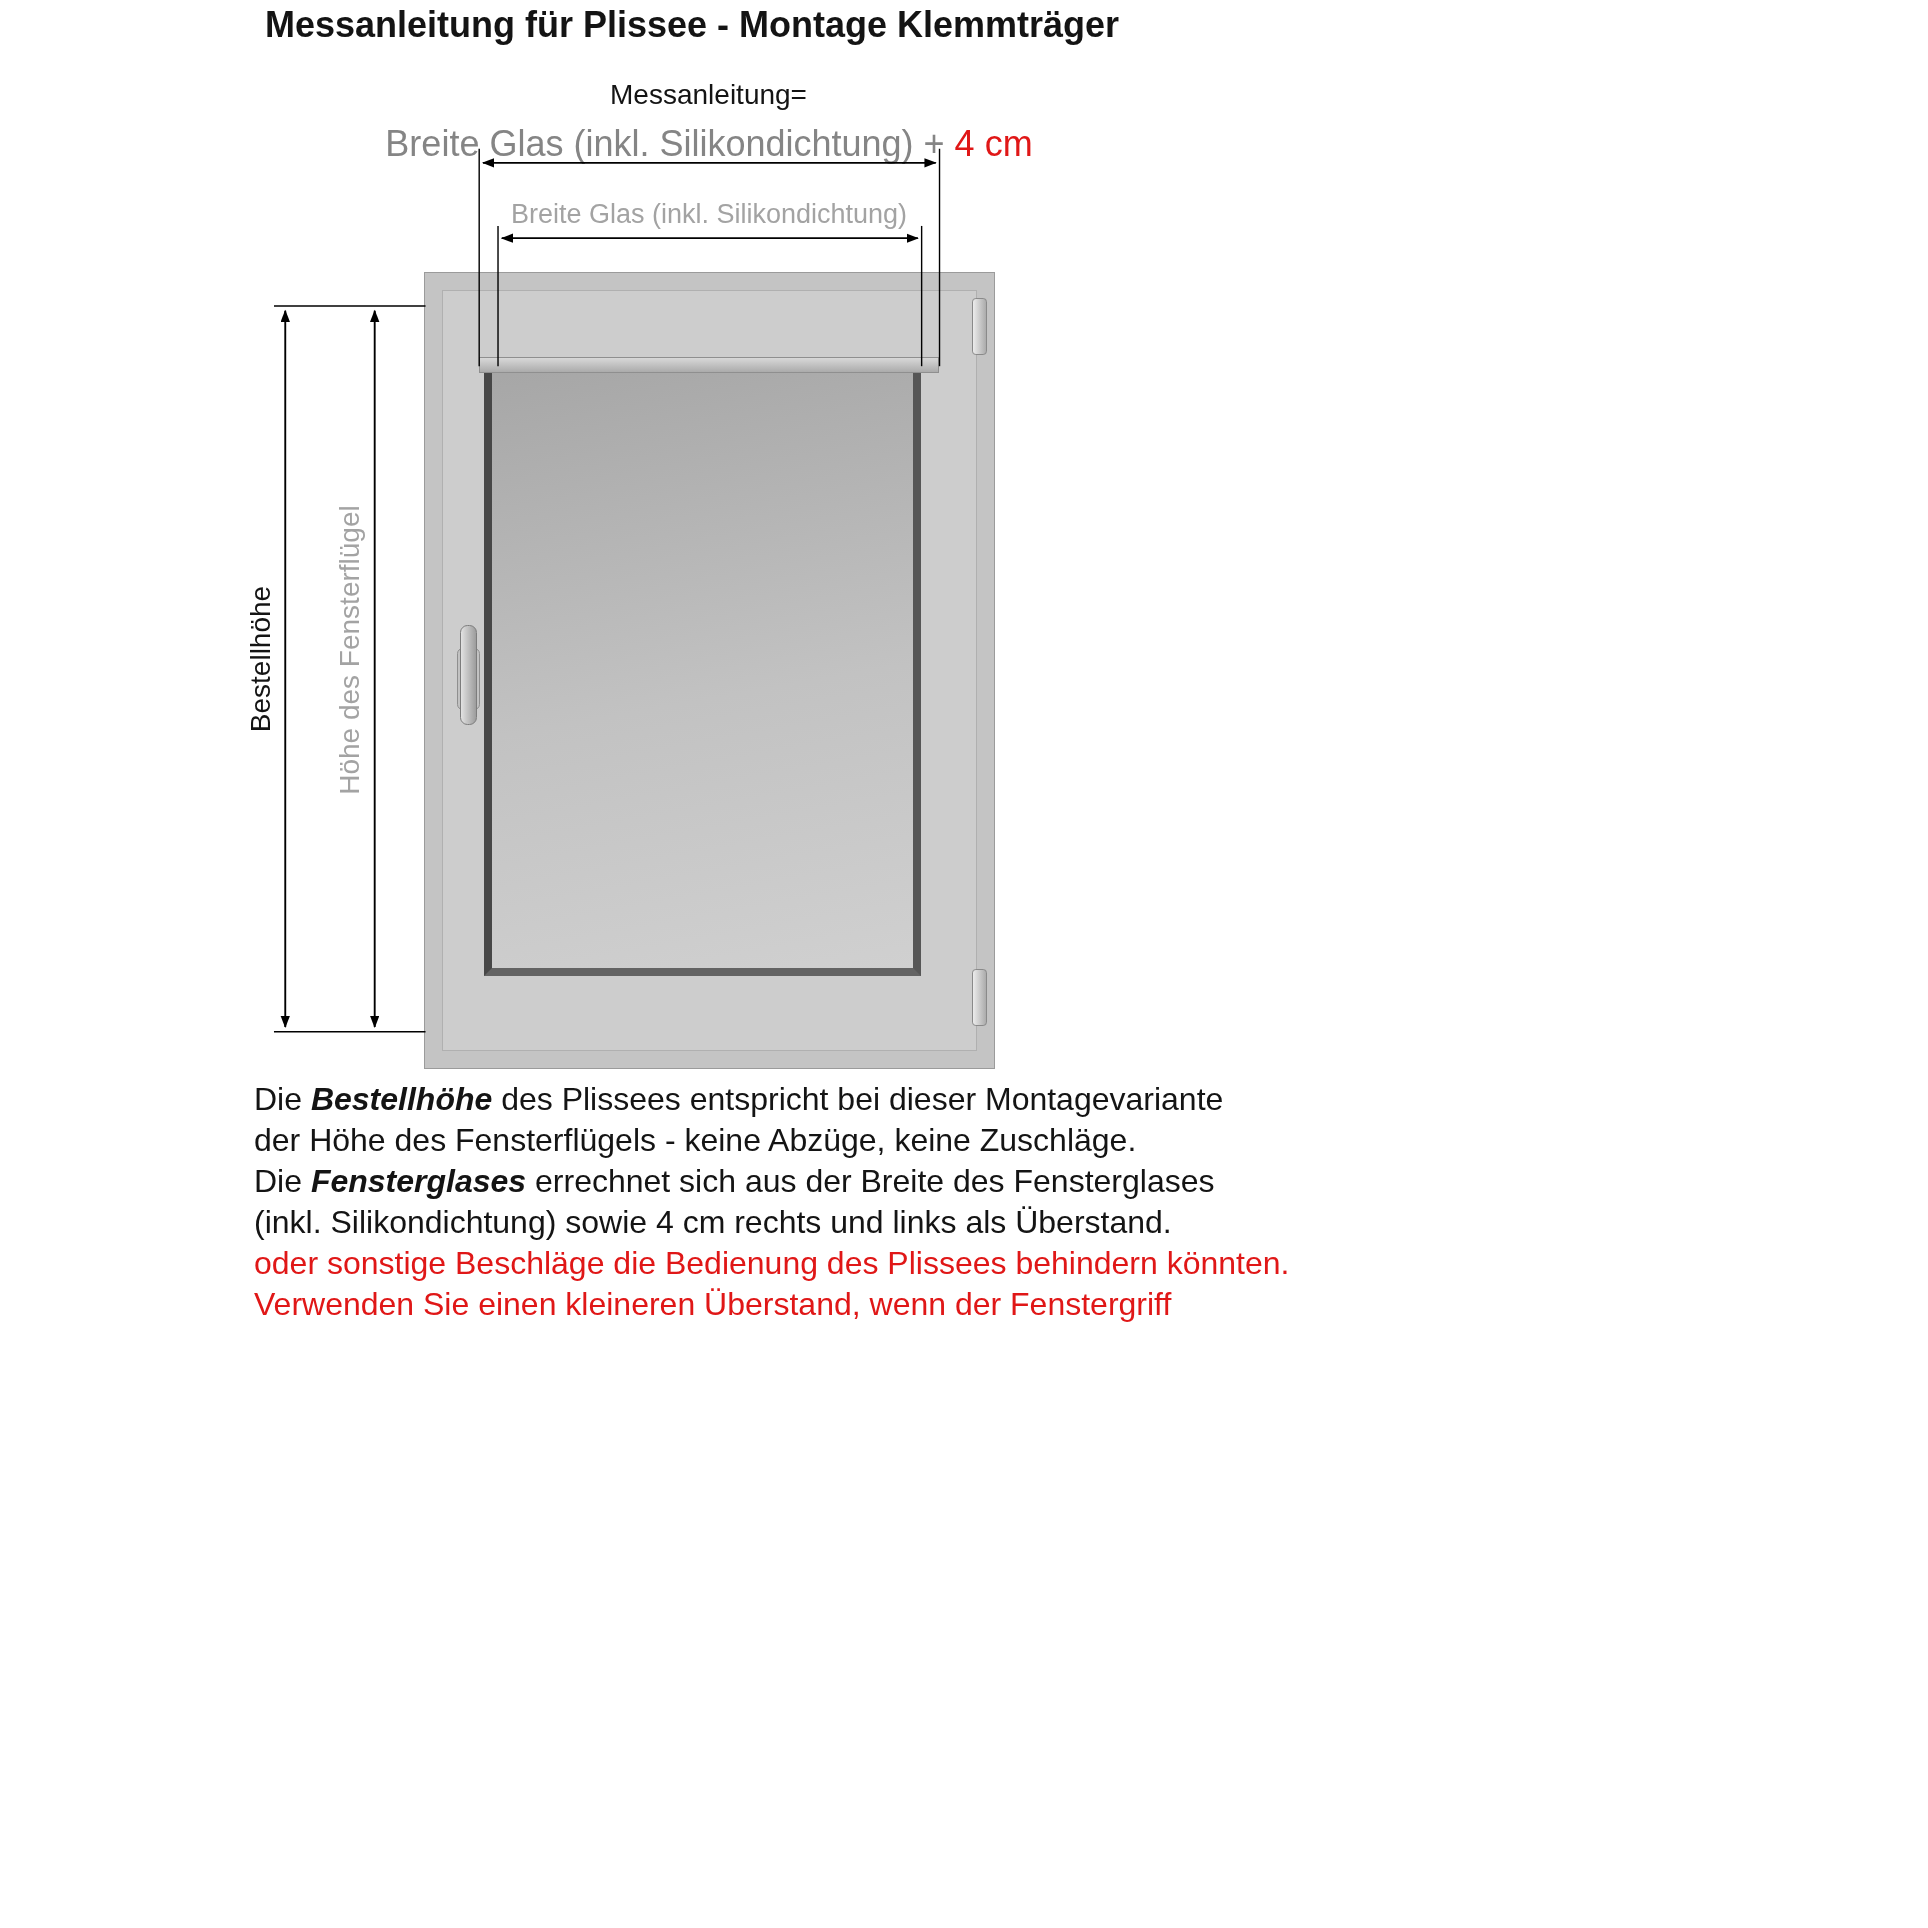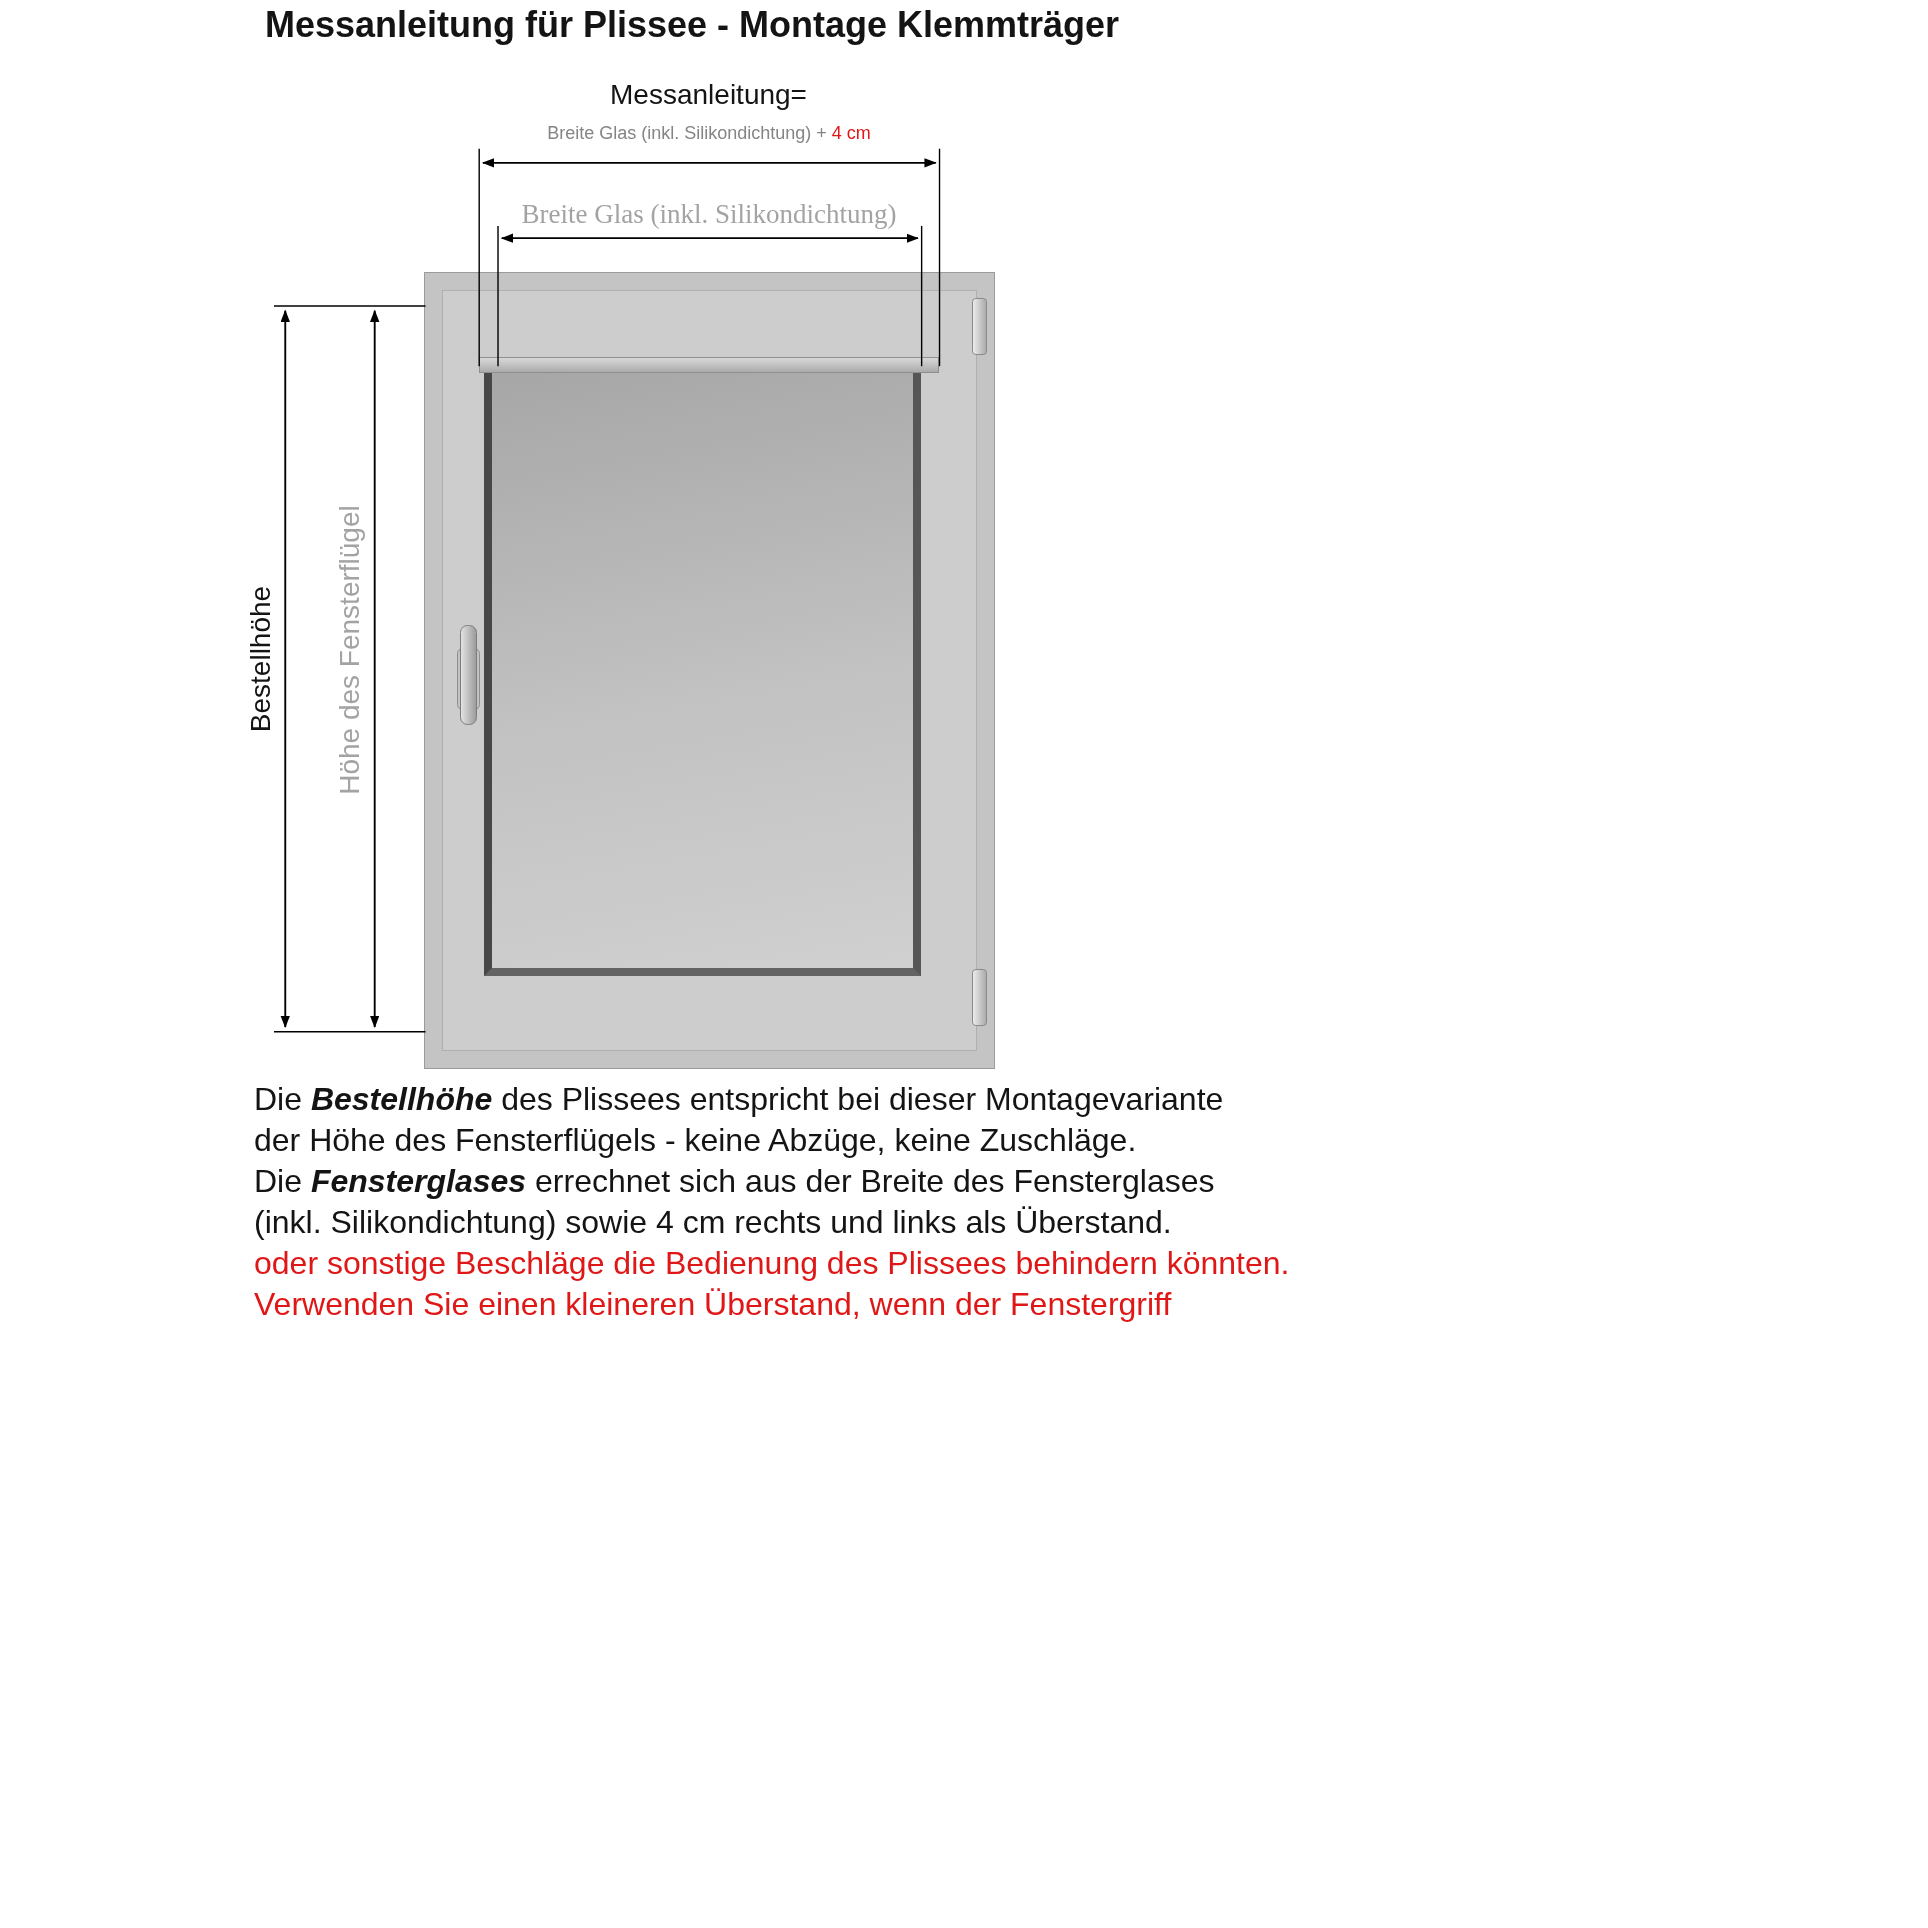--- a/index.html
+++ b/index.html
@@ -10,22 +10,22 @@
   .page { position:relative; width:1928px; height:1740px; overflow:hidden; background:#fff; }
 
   .title {
     position:absolute; top:3.8px; left:0; width:1384px;
     text-align:center; font-size:36px; font-weight:700; color:#141414;
   }
 
   
   .lbl { position:absolute; text-align:center; white-space:nowrap; }
   .lbl-bestellbreite { top:79px; left:477px; width:463px; font-size:28px; color:#141414; }
-  .lbl-glasswidth-plus { top:123px; left:383px; width:652px; font-size:18px; color:var(--label_gray); }
-  .lbl-glasswidth { top:199px; left:383px; width:652px; font-size:27px; color:var(--dim_gray);font-family:Liberation Serif, serif; }
+  .lbl-glasswidth-plus { top:123px; left:383px; width:652px; font-size:36px; color:var(--label_gray); }
+  .lbl-glasswidth { top:199px; left:383px; width:652px; font-size:27px; color:var(--dim_gray); }
   .red { color:var(--warning_red); }
 
   
   .window-outer {
     position:absolute; left:424px; top:272px; width:571px; height:797px;
     background:#c4c4c4; border:1.9px solid #9b9b9b; box-sizing:border-box;
   }
   .window-sash {
     position:absolute; left:17px; top:17px; right:17px; bottom:17px;
     background:#cdcdcd; border:1.9px solid #b0b0b0;

